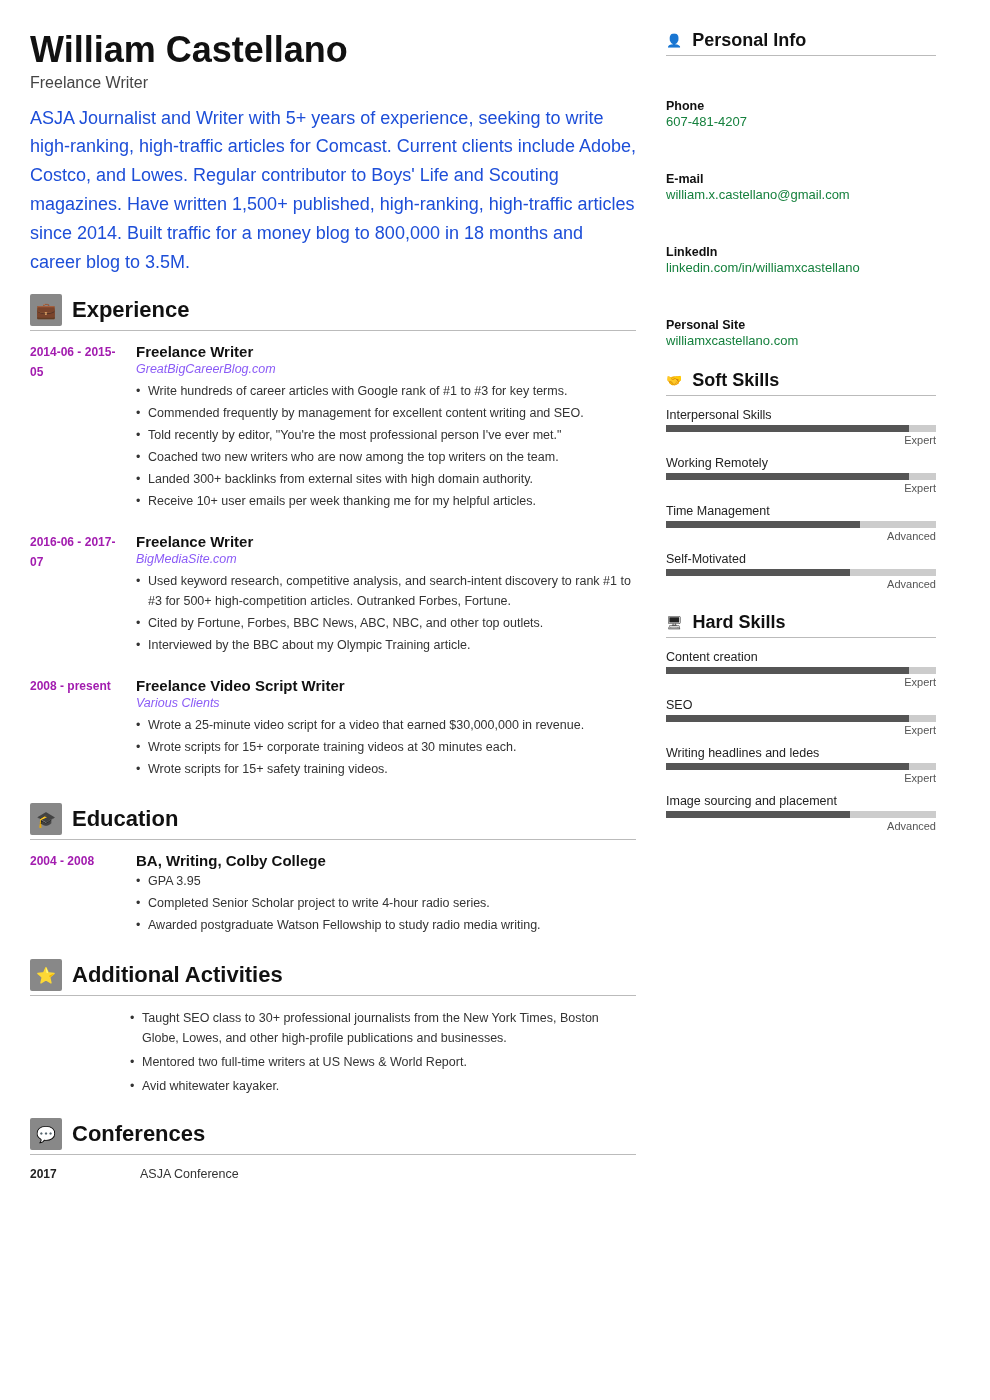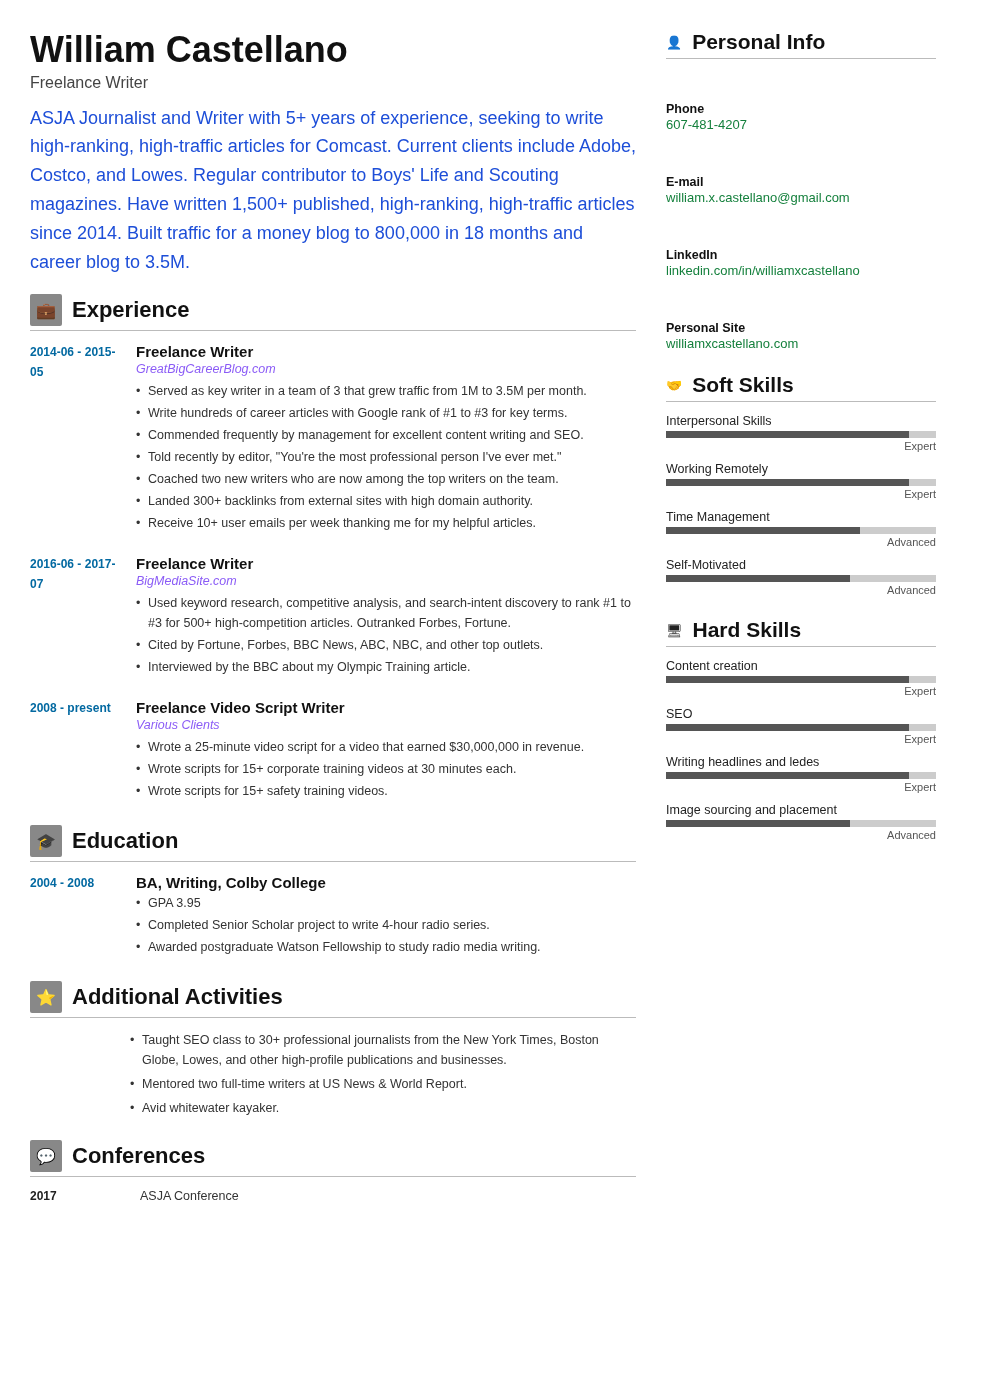--- a/index.html
+++ b/index.html
@@ -74,21 +74,21 @@
     .experience-entry {
       display: flex;
       gap: 16px;
       margin-bottom: 20px;
     }
     .entry-date {
       width: 90px;
       flex-shrink: 0;
       font-size: 12px;
       font-weight: 700;
-      color: #0369a1;
+      color: #a21caf;
       line-height: 1.6;
     }
     .entry-content {
       flex: 1;
     }
     .entry-title {
       font-size: 15px;
       font-weight: 700;
       color: #111;
       margin-bottom: 2px;
@@ -122,21 +122,21 @@
     
     .right-section-header {
       display: flex;
       align-items: center;
       gap: 10px;
       border-bottom: 1.5px solid #bbb;
       margin-bottom: 12px;
       padding-bottom: 4px;
     }
     .right-section-title {
-      font-size: 21px;
+      font-size: 18px;
       font-weight: 700;
       color: #111;
     }
     .personal-info-label {
       font-weight: 700;
       font-size: 12.5px;
       color: #111;
       margin-bottom: 1px;
       margin-top: 43px;
     }
@@ -224,21 +224,20 @@
       </div>
 
       <div id="experience-entries">
           <div class="experience-entry">
     <div class="entry-date">2014-06 -
 2015-05</div>
     <div class="entry-content">
       <div class="entry-title">Freelance Writer</div>
       <div class="entry-company">GreatBigCareerBlog.com</div>
       <ul class="entry-bullets">
-                <li>Served as key writer in a team of 3 that grew traffic from 1M to 3.5M per month.</li>
                 <li>Write hundreds of career articles with Google rank of #1 to #3 for key terms.</li>
                 <li>Commended frequently by management for excellent content writing and SEO.</li>
                 <li>Told recently by editor, "You're the most professional person I've ever met."</li>
                 <li>Coached two new writers who are now among the top writers on the team.</li>
                 <li>Landed 300+ backlinks from external sites with high domain authority.</li>
                 <li>Receive 10+ user emails per week thanking me for my helpful articles.</li>
               </ul>
     </div>
   </div>
           <div class="experience-entry">

